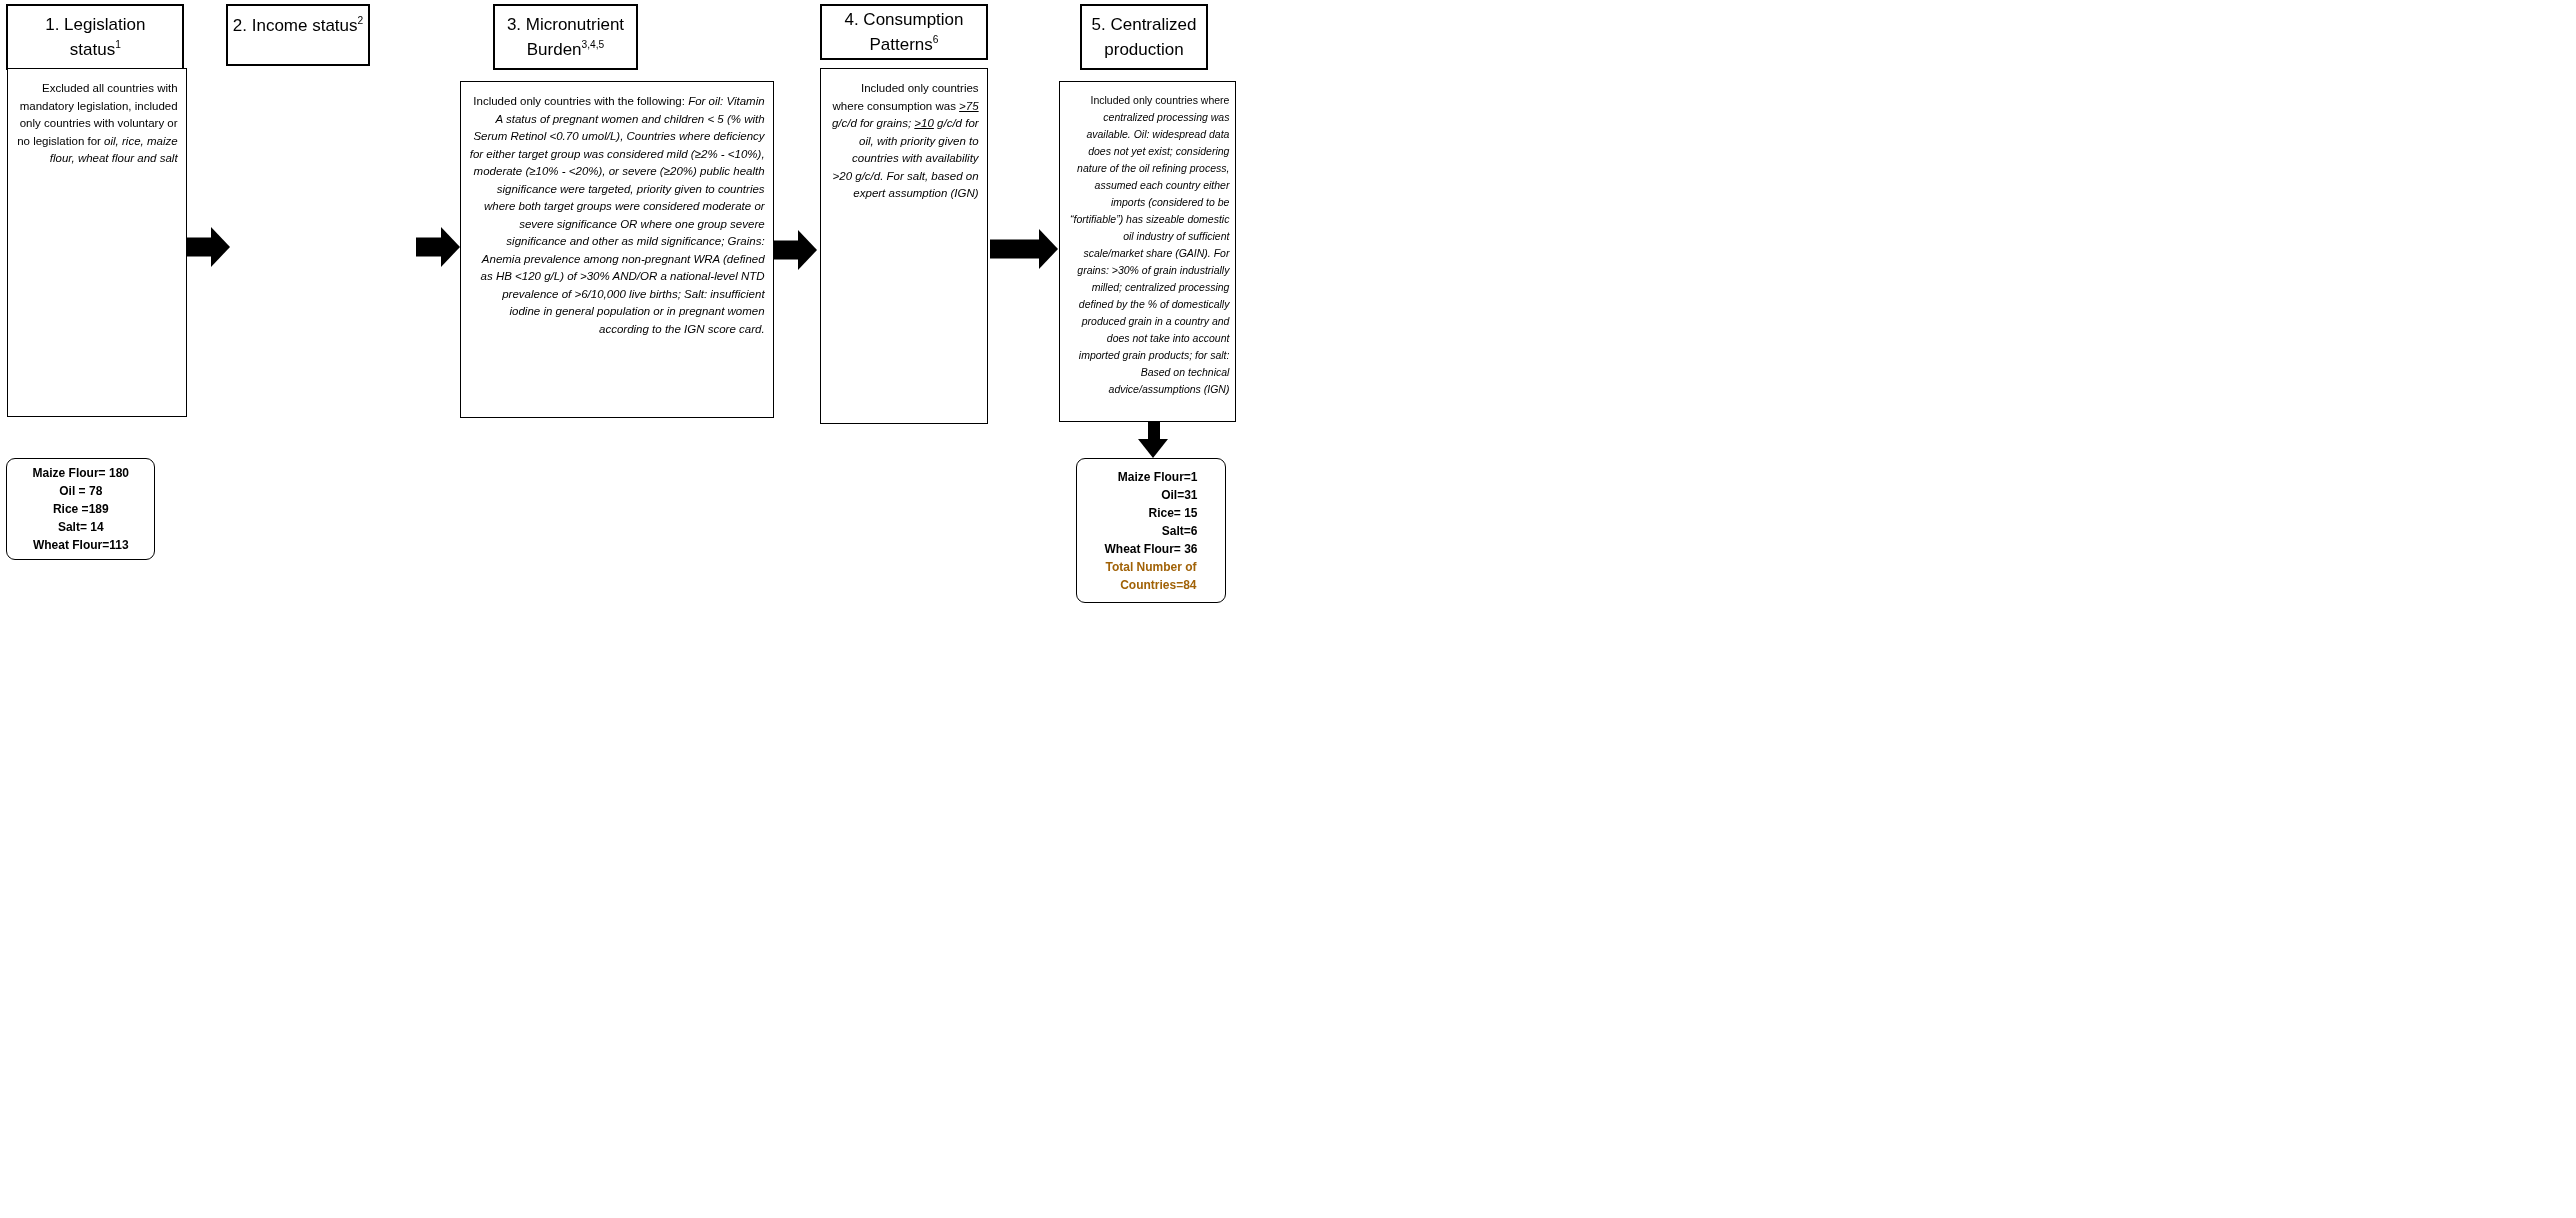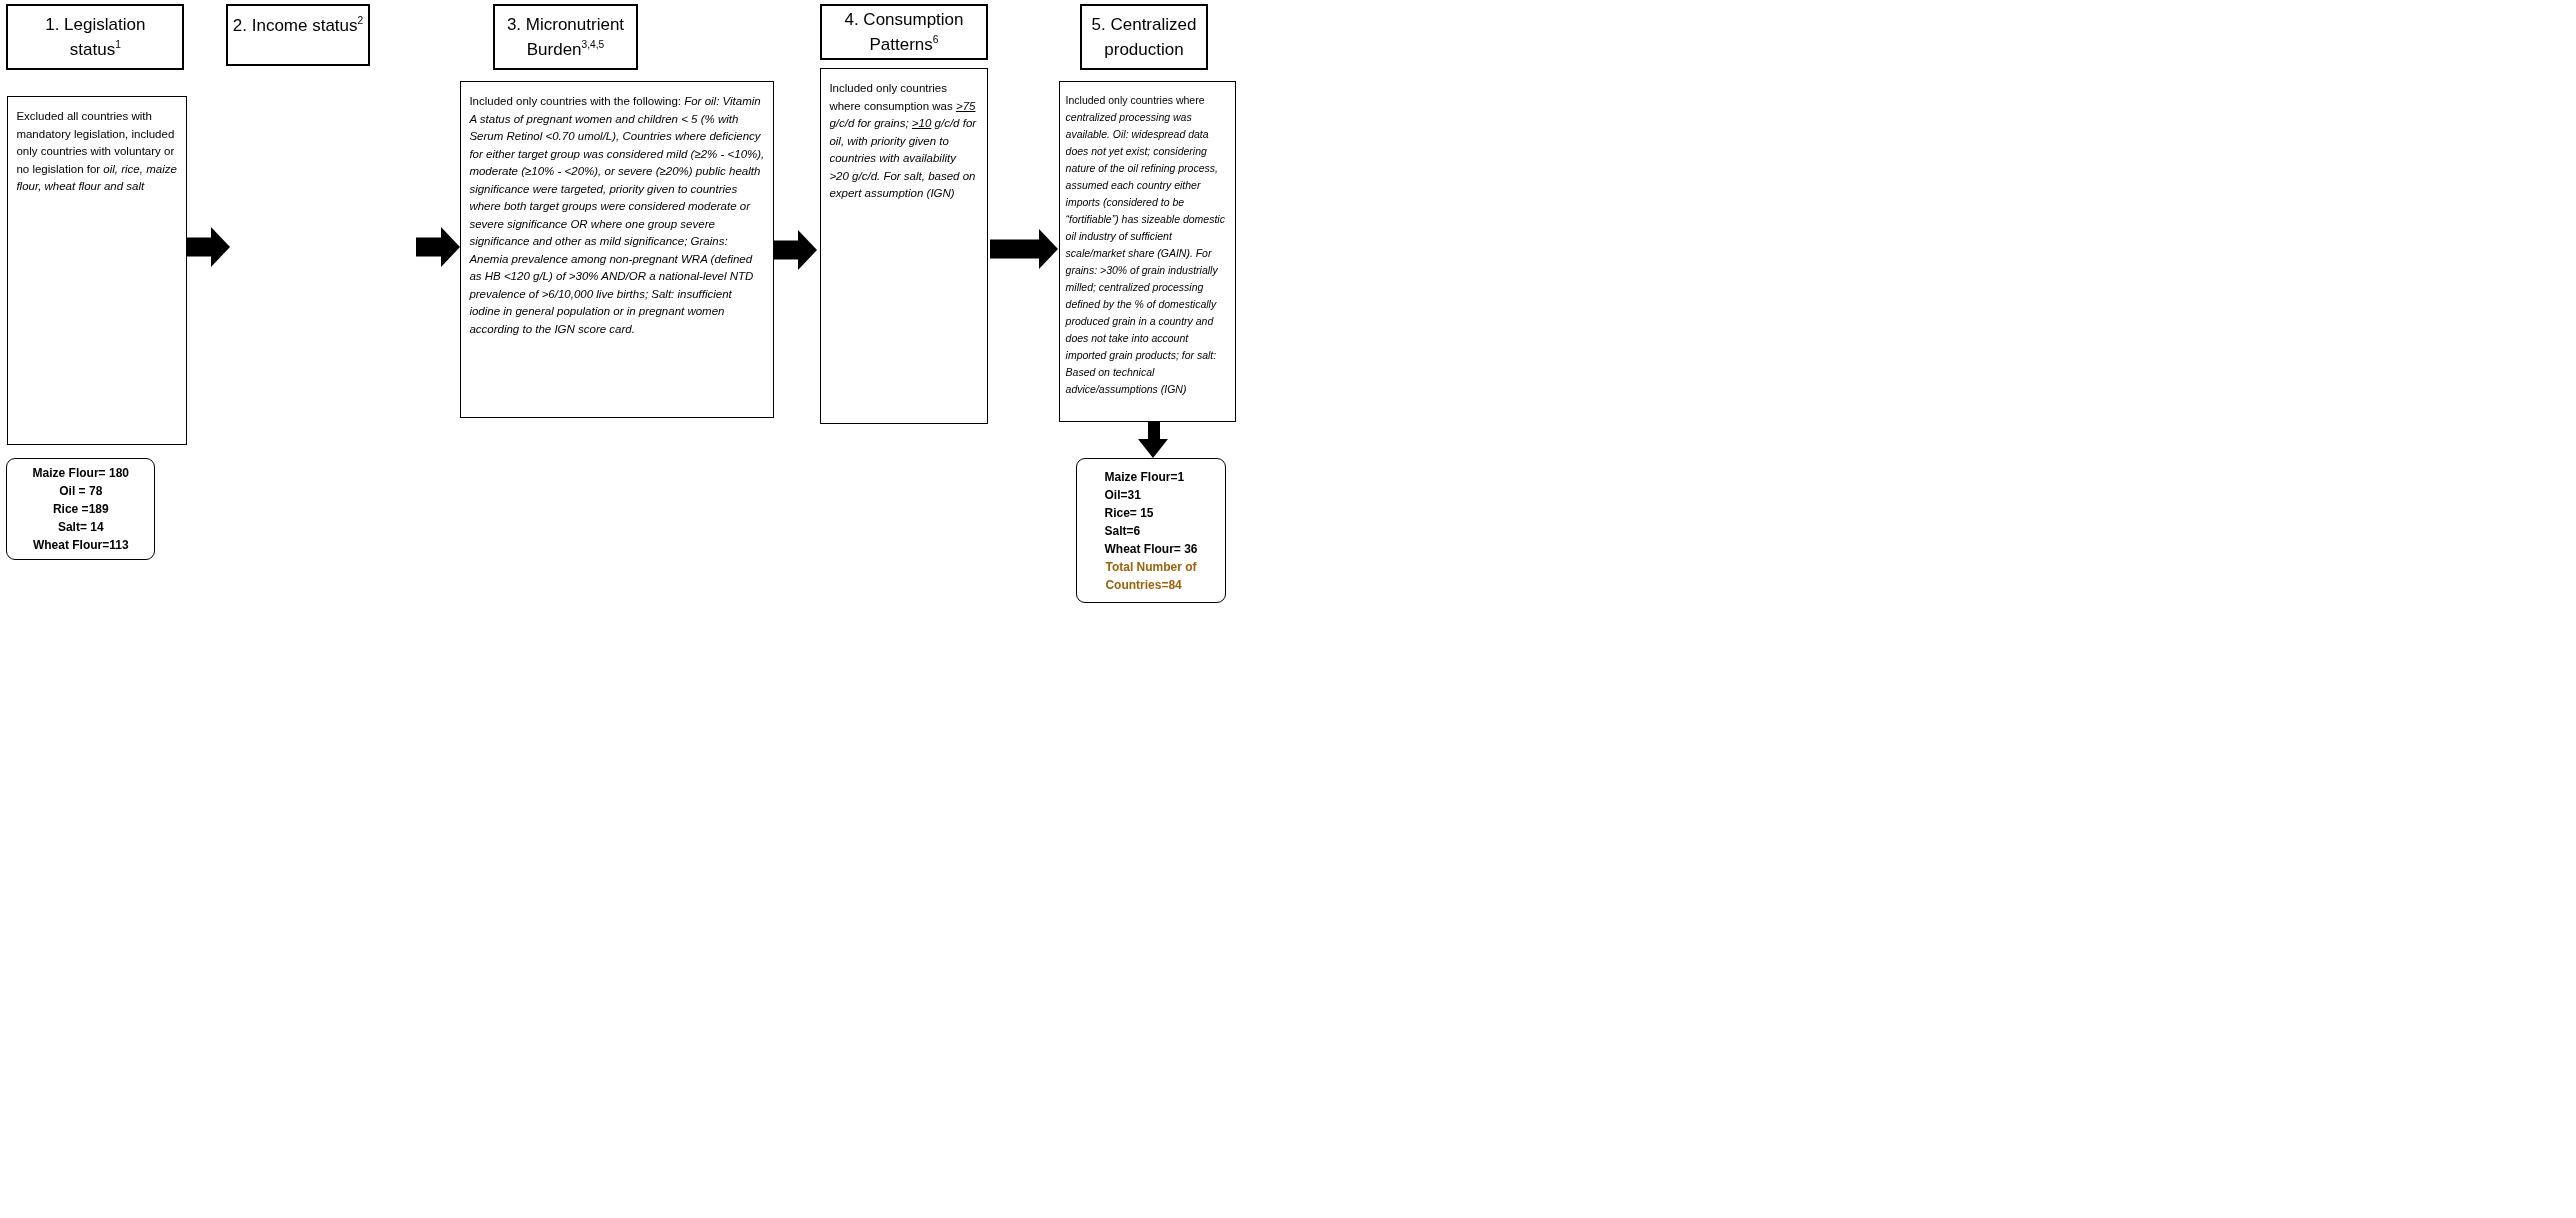--- a/index.html
+++ b/index.html
@@ -8,21 +8,21 @@
     width:1288px;height:609px;
     background:#ffffff;
     font-family:"Liberation Sans","DejaVu Sans",sans-serif;
     color:#000;
   }
   .box{
     position:absolute;
     background:#fff;
     border:1.4px solid #000;
     box-sizing:border-box;
-    text-align:left;
+    text-align:right;
   }
   .hbox{
     border-width:2.1px;
     display:flex;
     flex-direction:column;
     justify-content:center;
     align-items:center;
     font-size:17px;
     line-height:25px;
   }
@@ -59,21 +59,21 @@
 </style>
 </head>
 <body>
 
 <div class="canvas">
 
   <div class="box hbox" style="left:6.3px;top:4.2px;width:178px;height:66px;">
       <div class="ln">1. Legislation</div>
       <div class="ln">status<sup>1</sup></div>
     </div>
-  <div class="box bbox" style="left:7px;top:96px;width:180px;height:349px;"><span>Excluded all countries with mandatory legislation, included only countries with voluntary or no legislation for </span><span style="font-style: italic;">oil, rice, maize flour, wheat flour and salt</span></div>
+  <div class="box bbox" style="left:7px;top:68px;width:180px;height:349px;"><span>Excluded all countries with mandatory legislation, included only countries with voluntary or no legislation for </span><span style="font-style: italic;">oil, rice, maize flour, wheat flour and salt</span></div>
 
   <div class="arw" style="left:186px;top:226px;width:44px;">
     <span class="shaft"></span>
     <span class="head"></span>
   </div>
 
   <div class="box hbox topalign" style="left:226px;top:4.2px;width:144px;height:62px;">
       <div class="ln">2. Income status<sup>2</sup></div>
     </div>
 

